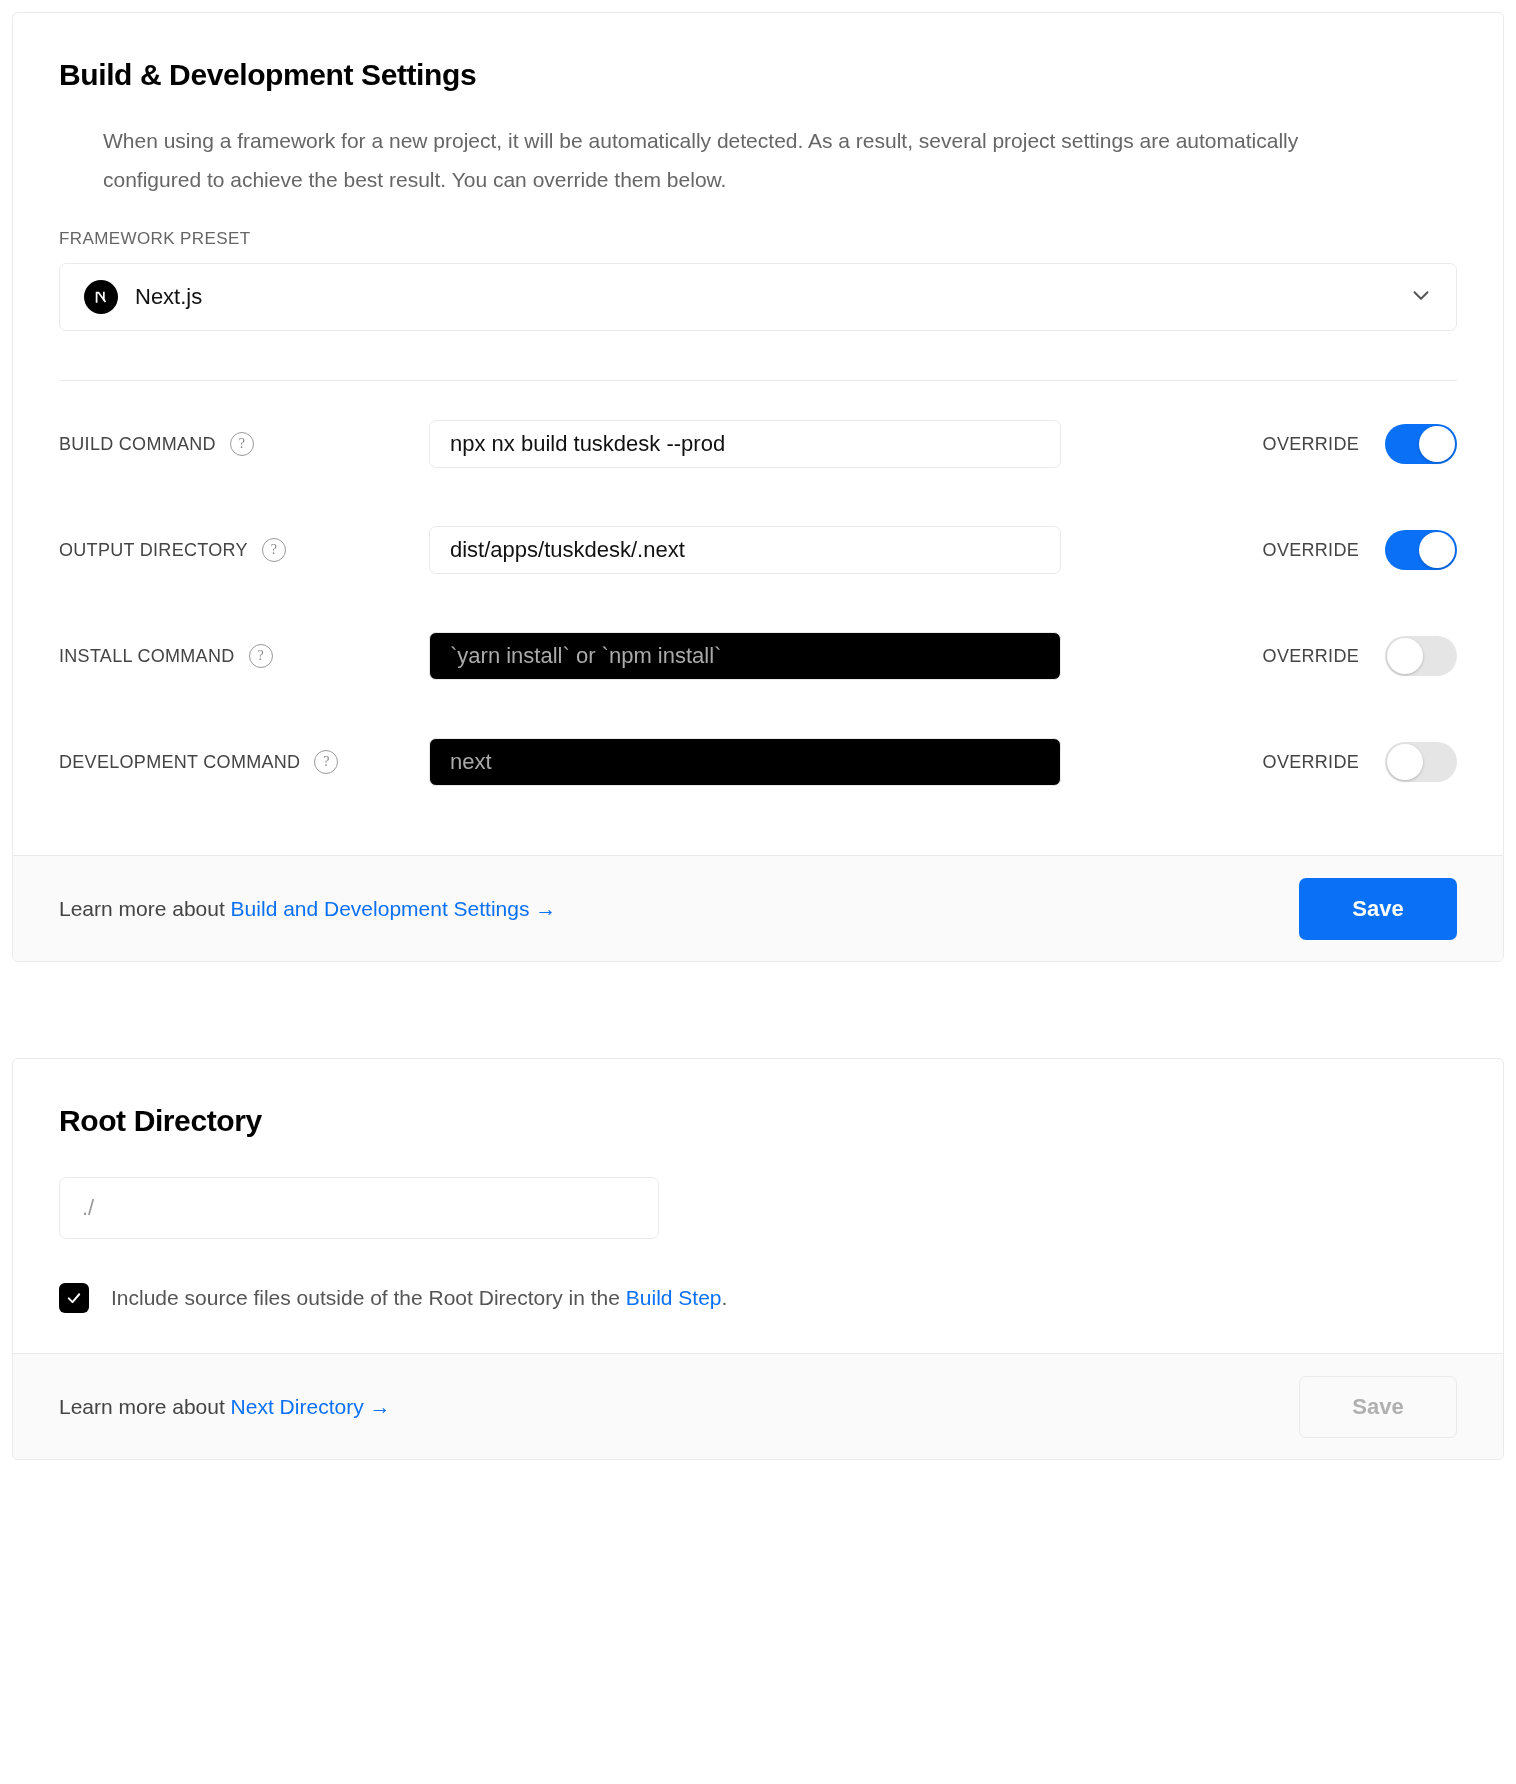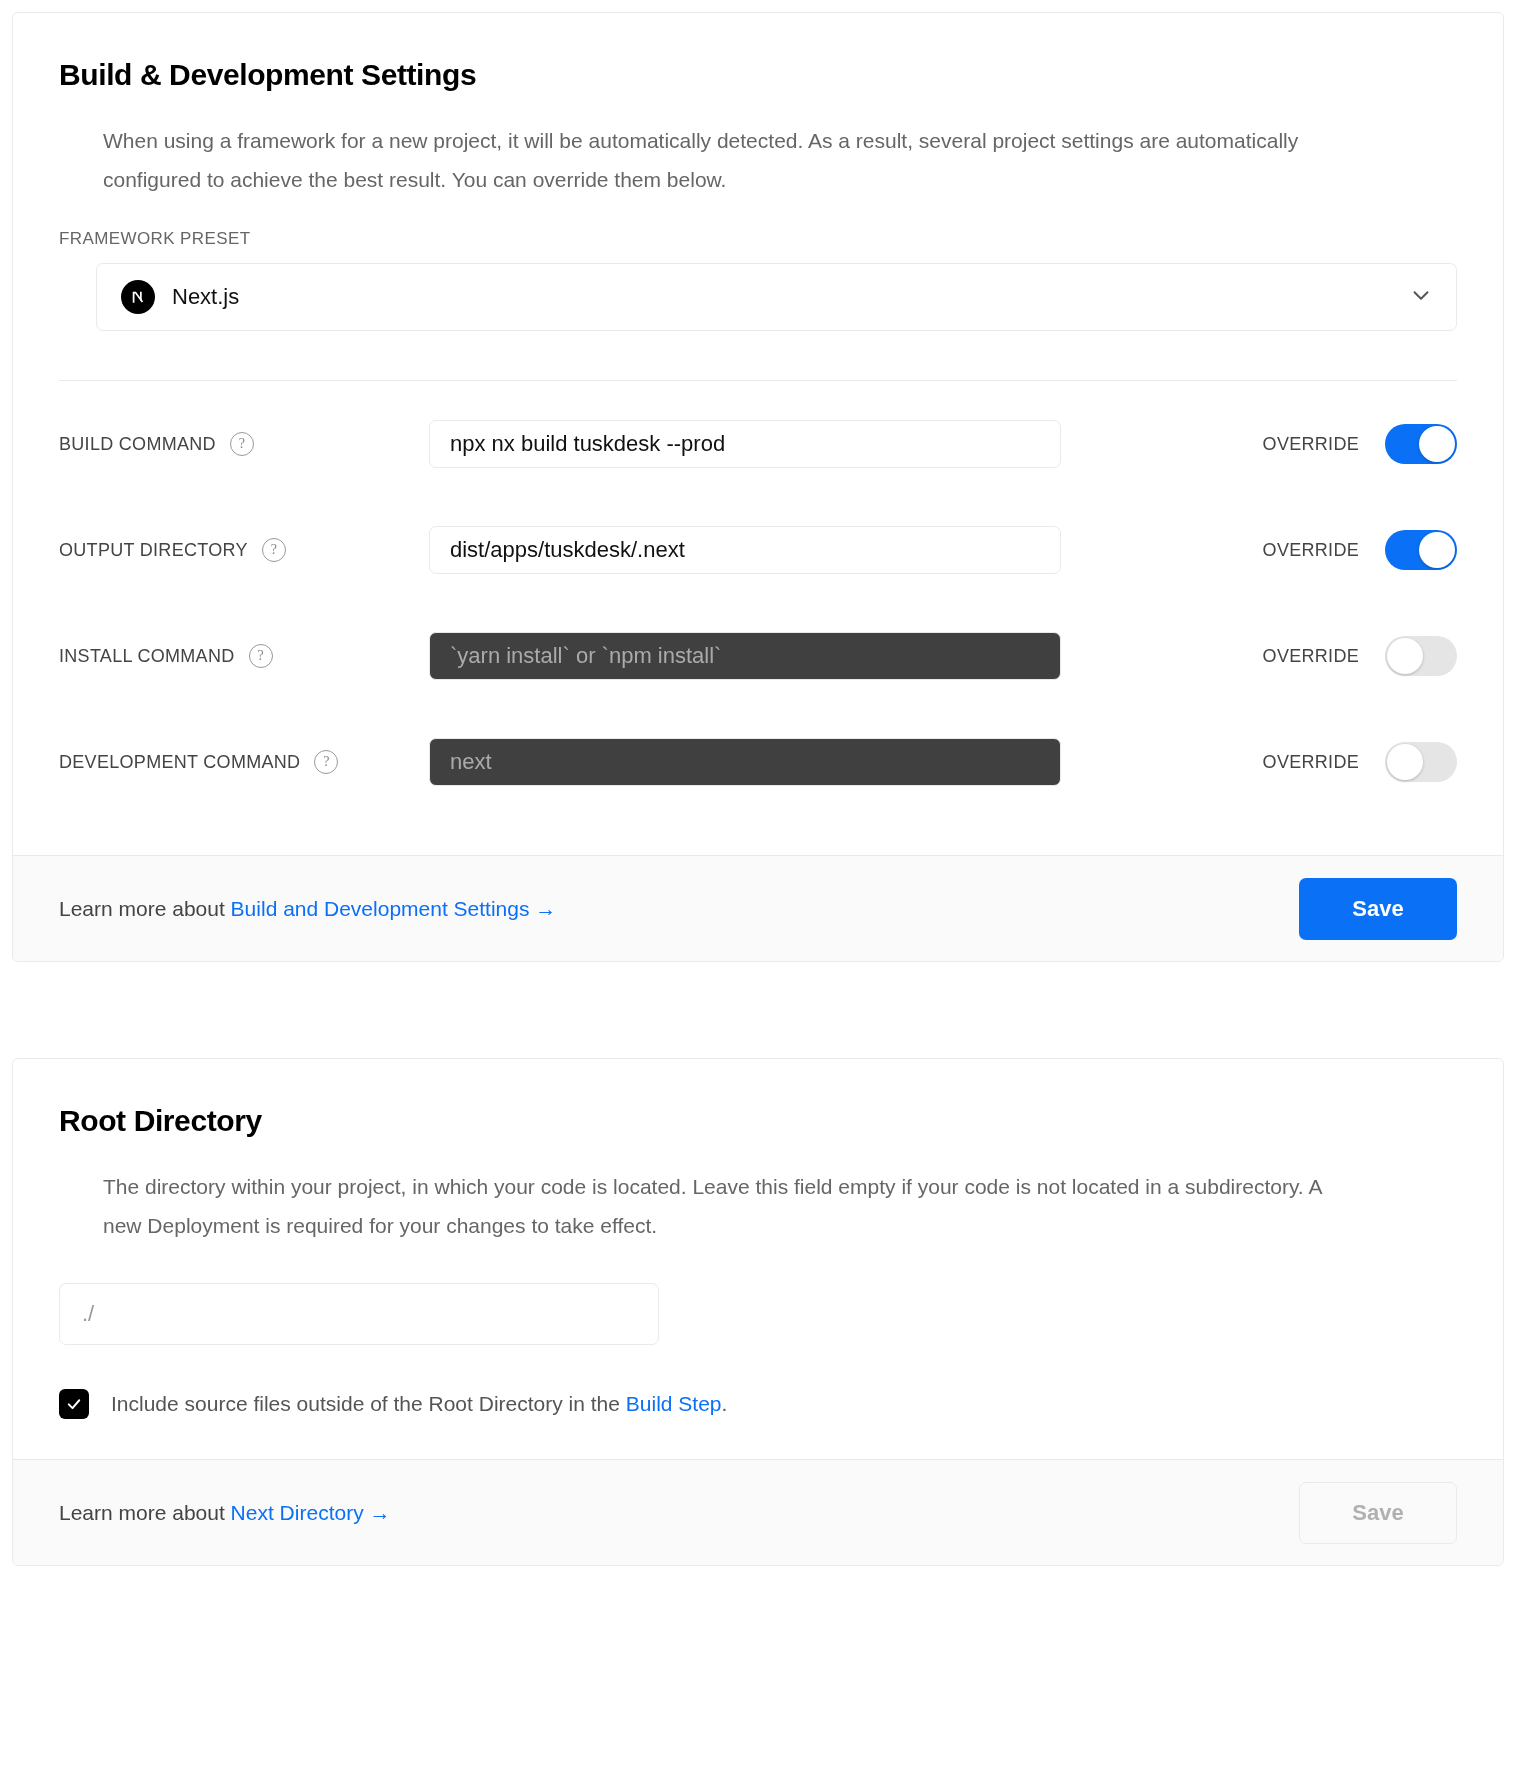--- a/index.html
+++ b/index.html
@@ -71,21 +71,20 @@
     margin-top: 14px;
     height: 68px;
     border: 1px solid #eaeaea;
     border-radius: 7px;
     background: #ffffff;
     display: flex;
     align-items: center;
     padding: 0 22px 0 24px;
     justify-content: space-between;
     cursor: pointer;
-    margin-left: 37px;
   }
 
   .select-left {
     display: flex;
     align-items: center;
     gap: 17px;
   }
 
   .select-value {
     font-size: 22px;
@@ -161,21 +160,21 @@
     border-radius: 7px;
     padding: 0 20px;
     font-size: 22px;
     color: #111111;
     background: #ffffff;
     font-family: "Liberation Sans", sans-serif;
     outline: none;
   }
 
   .row-input.disabled {
-    background: #404040;
+    background: #000000;
     color: #999999;
   }
 
   .row-input::placeholder { color: #aaaaaa; }
 
   .override-wrap {
     display: flex;
     align-items: center;
     gap: 26px;
     margin-left: auto;
@@ -392,21 +391,20 @@
   </div>
 </section>
 
 <div class="spacer-between-cards"></div>
 
 <section class="card">
   <div class="card-body">
 
     <h1 class="card-title">Root Directory</h1>
 
-    <p class="card-desc">The directory within your project, in which your code is located. Leave this field empty if your code is not located in a subdirectory. A new Deployment is required for your changes to take effect.</p>
 
     <input class="root-input" type="text" placeholder="./" style="">
 
     <div class="check-row">
       <span class="checkbox">
         <svg width="18" height="18" viewBox="0 0 24 24" aria-hidden="true">
           <path d="M5 12.5 L10 17.5 L19 7" fill="none" stroke="#ffffff" stroke-width="2.6" stroke-linecap="round" stroke-linejoin="round"></path>
         </svg>
       </span>
       <span class="check-label">

